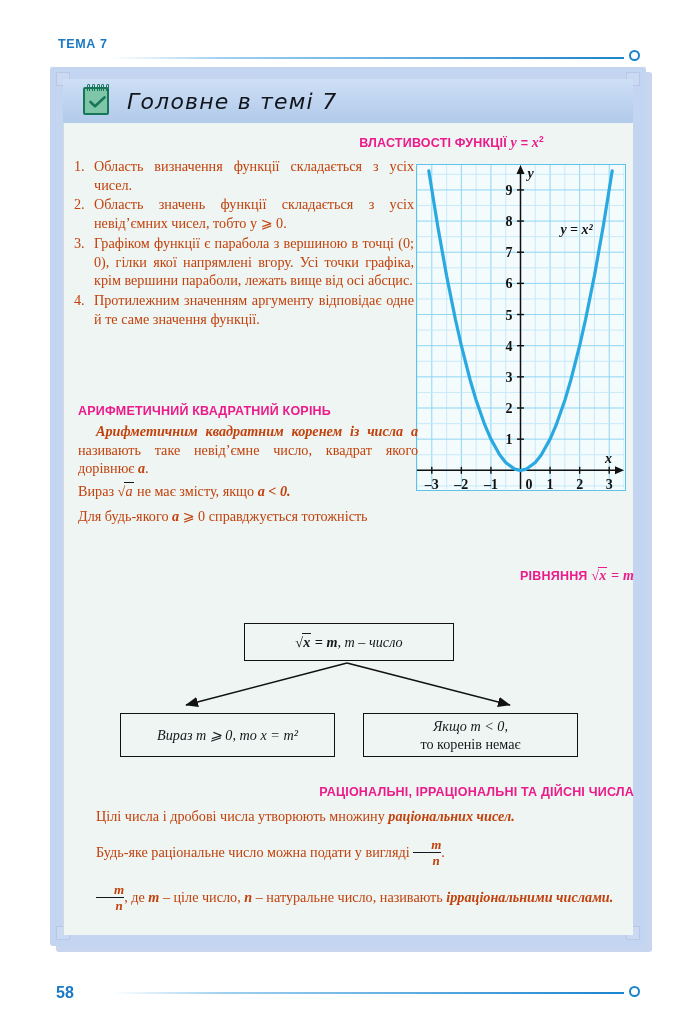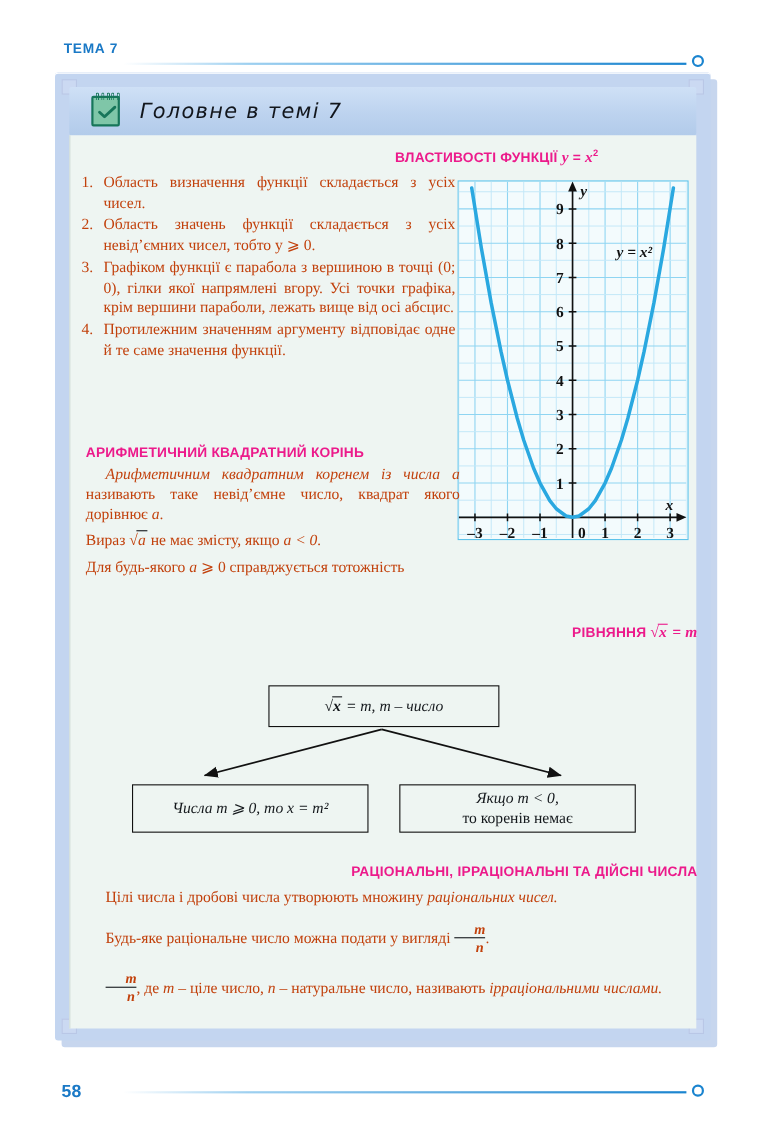--- a/index.html
+++ b/index.html
@@ -82,21 +82,21 @@
     display:block;width:3px;height:7px;border:1.4px solid #17765a;
     border-bottom:none;border-radius:2px 2px 0 0;box-sizing:border-box;
     background:transparent;
   }
   .notepad .check{
     position:absolute;left:4px;top:7px;width:17px;height:12px;
   }
   .card-title{
     margin-left:18px;
     font-family:"DejaVu Sans", sans-serif;
-    font-style:italic;font-size:19px;color:#12161c;
+    font-style:italic;font-size:22px;color:#12161c;
     letter-spacing:1.2px;
   }
 
   
   .sheet{
     position:absolute;left:63px;top:123px;width:570px;height:812px;
     background:#eef5f2;
     border-left:1.5px solid #cfdcd8;
     box-sizing:border-box;
   }
@@ -110,21 +110,21 @@
   .pink-head .mathi{
     font-family:"Liberation Serif", serif;
     font-style:italic;font-weight:bold;font-size:14px;
   }
   .body{
     font-family:"Liberation Serif", serif;
     font-size:14.2px;color:#c2410c;line-height:1.32;
     text-align:justify;
   }
   .mathi{font-style:italic;}
-  .bi{font-style:italic;font-weight:normal;}
+  .bi{font-style:italic;font-weight:bold;}
   sup{font-size:.68em;vertical-align:super;}
 
   
   ol.props{
     margin:0;padding:0 0 0 20px;list-style:none;counter-reset:p;
   }
   ol.props li{
     counter-increment:p;position:relative;margin-bottom:1px;
     text-align:justify;
   }
@@ -329,21 +329,21 @@
     <defs>
       <marker id="ah" markerWidth="9" markerHeight="9" refX="7.5" refY="3.2" orient="auto">
         <path d="M0,0 L8,3.2 L0,6.4 z" fill="#111"></path>
       </marker>
     </defs>
     <line x1="283" y1="2" x2="122" y2="44" stroke="#111" stroke-width="1.6" marker-end="url(#ah)"></line>
     <line x1="283" y1="2" x2="446" y2="44" stroke="#111" stroke-width="1.6" marker-end="url(#ah)"></line>
   </svg>
 
   <div class="fbox" style="left:56px;top:590px;width:215px;height:44px;">
-    <span class="mathi">Числа m ⩾ 0, то x = m²</span>
+    <span class="mathi">Вираз m ⩾ 0, то x = m²</span>
   </div>
   <div class="fbox" style="left:299px;top:590px;width:215px;height:44px;flex-direction:column;">
     <span class="mathi">Якщо m &lt; 0,</span>
     <span>то коренів немає</span>
   </div>
 
   <div class="pink-head" style="position:absolute;left:0;top:662px;width:570px;">РАЦІОНАЛЬНІ, ІРРАЦІОНАЛЬНІ ТА ДІЙСНІ ЧИСЛА</div>
 
   <div class="body" style="position:absolute;left:14px;top:684px;width:545px;">
     <p style="margin:0;text-indent:18px;">

